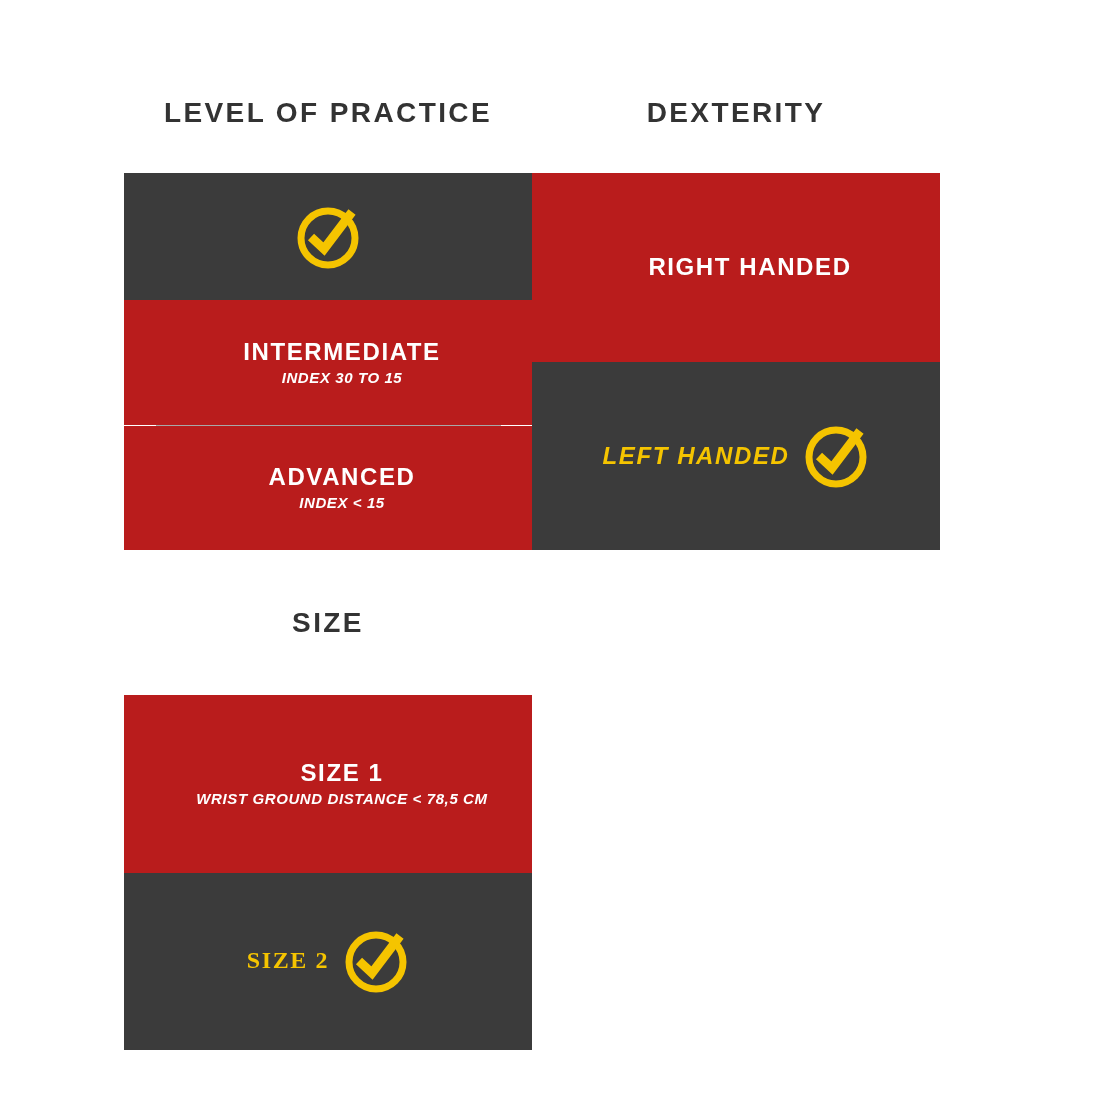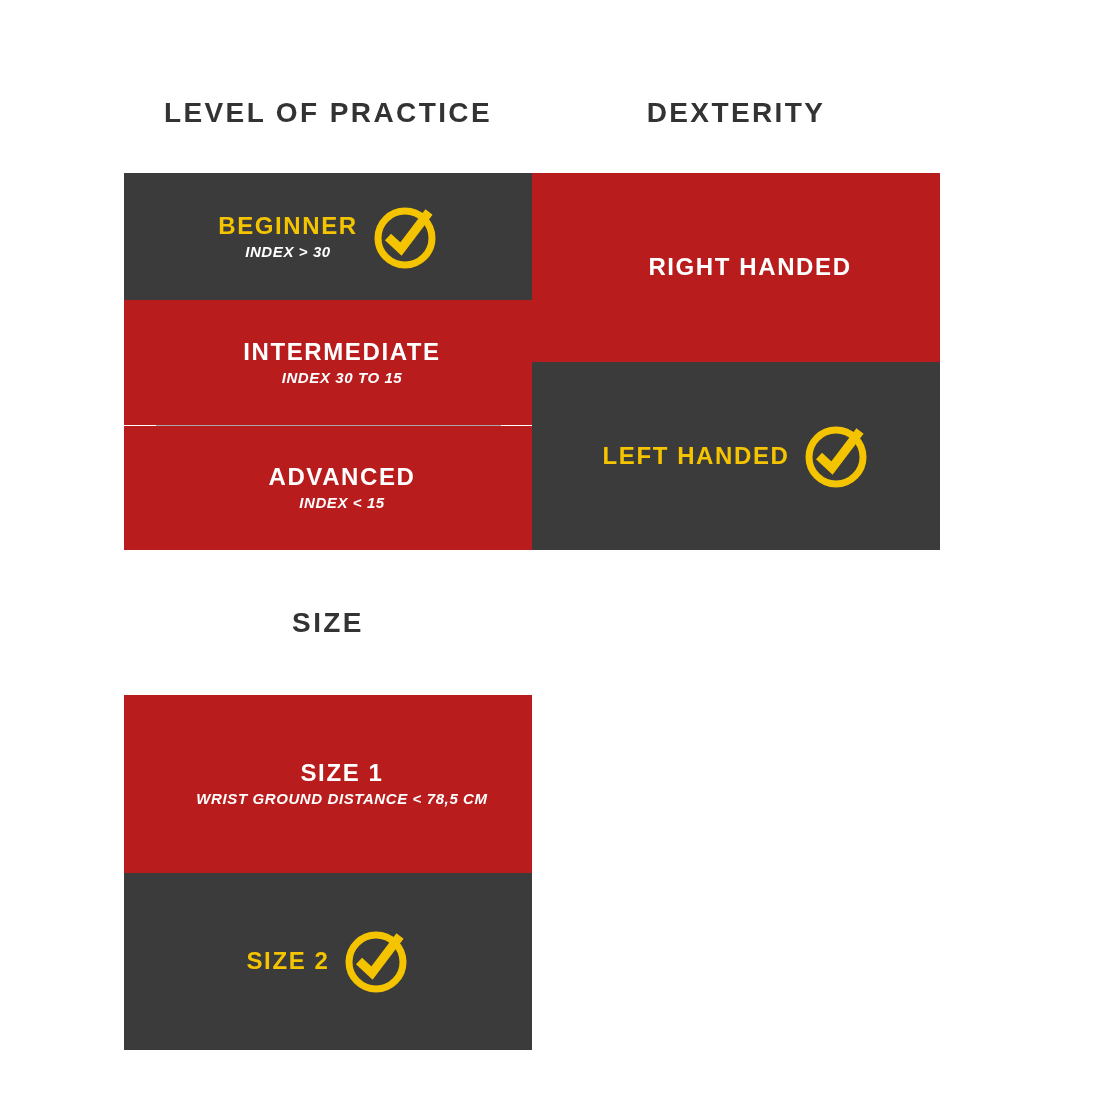--- a/index.html
+++ b/index.html
@@ -121,43 +121,39 @@
   .q-practice .opt-beginner { height: 127px; }
   .q-practice .opt-intermediate { flex: 1; }
   .q-practice .opt-advanced { flex: 1; }
 
   .q-shaft .q-head { height: 120px; }
   .q-shaft .opt-graphite { height: 189px; }
   .q-shaft .opt-steel { flex: 1; }
 
   .q-dexterity .q-head { height: 120px; }
   .q-dexterity .opt-right { flex: 1; }
-  .q-dexterity .opt-left { flex: 1; }
+  .q-dexterity .opt-left { flex: 1; font-style: italic; }
 
   .q-size .q-head { height: 145px; }
   .q-size .opt-size1 { flex: 1; }
-  .q-size .opt-size2 { flex: 1; }
+  .q-size .opt-size2 { flex: 1; font-family: Liberation Serif, serif; }
 </style>
 </head>
 <body>
 
 <div class="board">
 
   <div class="quadrant q-practice">
     <div class="q-head">
       <div class="q-head-title">LEVEL OF PRACTICE</div>
     </div>
     <div class="q-body">
 
       <div class="opt dark selected opt-beginner">
         <div class="opt-inner">
-          <div class="opt-text">
-            <div class="opt-label">BEGINNER</div>
-            <div class="opt-sub">INDEX &gt; 30</div>
-          </div>
           <svg class="check" viewBox="0 0 66 66">
             <circle cx="33" cy="34" r="27" fill="none" stroke="#f5c400" stroke-width="7"></circle>
             <path d="M16 33 L29 45 L57 8" fill="none" stroke="#f5c400" stroke-width="9" stroke-linecap="butt" stroke-linejoin="miter"></path>
           </svg>
         </div>
       </div>
 
       <div class="opt grey opt-intermediate">
         <div class="opt-inner">
           <div class="opt-text">

